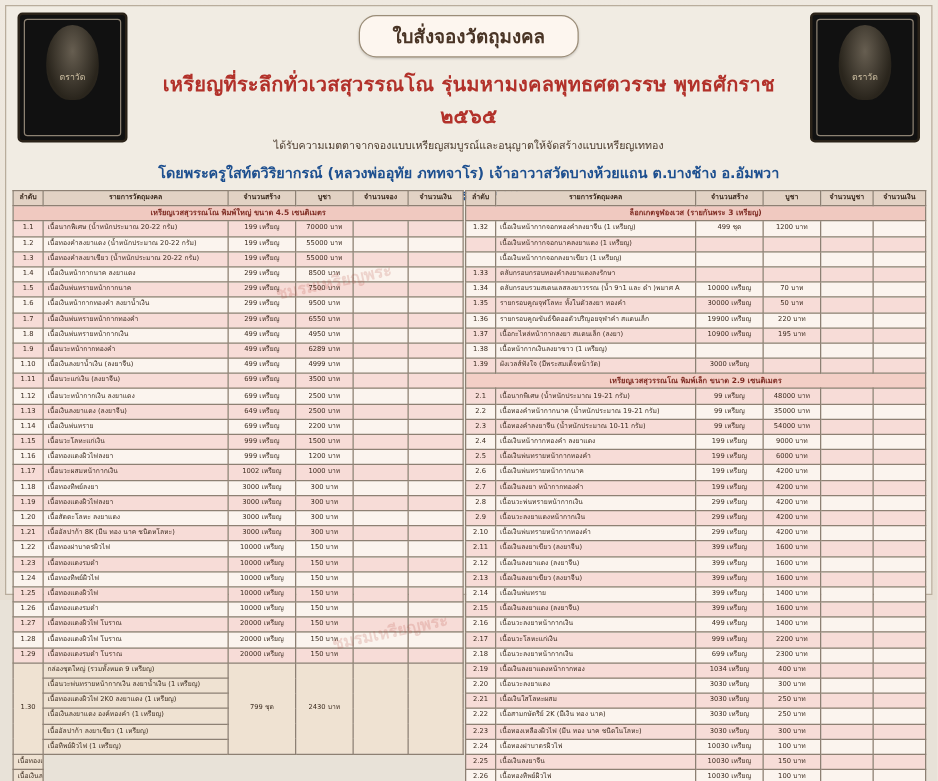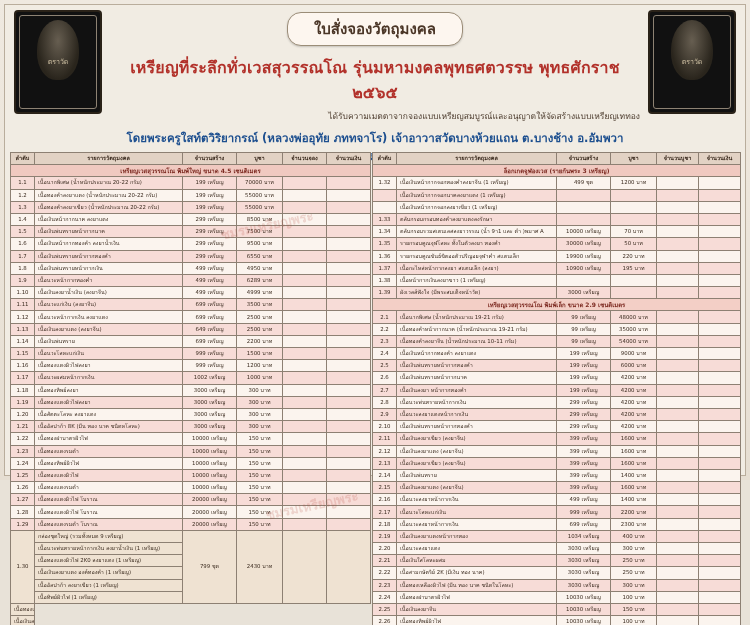--- a/index.html
+++ b/index.html
@@ -42,21 +42,21 @@
   .title-pill{
     display:inline-block;padding:4px 26px;border-radius:14px;
     background:#fdf6ef;border:1px solid #9b8d78;
     font-size:15px;font-weight:bold;color:#4a3526;
     box-shadow:0 1px 2px rgba(0,0,0,.18);
   }
   .line-red{
     margin-top:9px;font-size:16px;font-weight:bold;color:#b2312a;
     letter-spacing:.2px;
   }
-  .line-small{margin-top:4px;font-size:8.5px;color:#4b3a2c;text-align:right;}
+  .line-small{margin-top:4px;font-size:8.5px;color:#4b3a2c;}
   .line-blue{margin-top:6px;font-size:11.5px;font-weight:bold;color:#1d4f8f;}
   .line-dark{margin-top:5px;font-size:9.5px;color:#3c2f22;}
 
   
   .tables{position:absolute;left:10px;top:152px;width:730px;}
   table{border-collapse:collapse;table-layout:fixed;font-size:5.4px;}
   td,th{border:.5px solid #8d8073;padding:0 2px;height:11.2px;line-height:11px;
         overflow:hidden;white-space:nowrap;}
   .col-head{
     background:#e2d2c4;font-weight:bold;text-align:center;font-size:5.6px;

